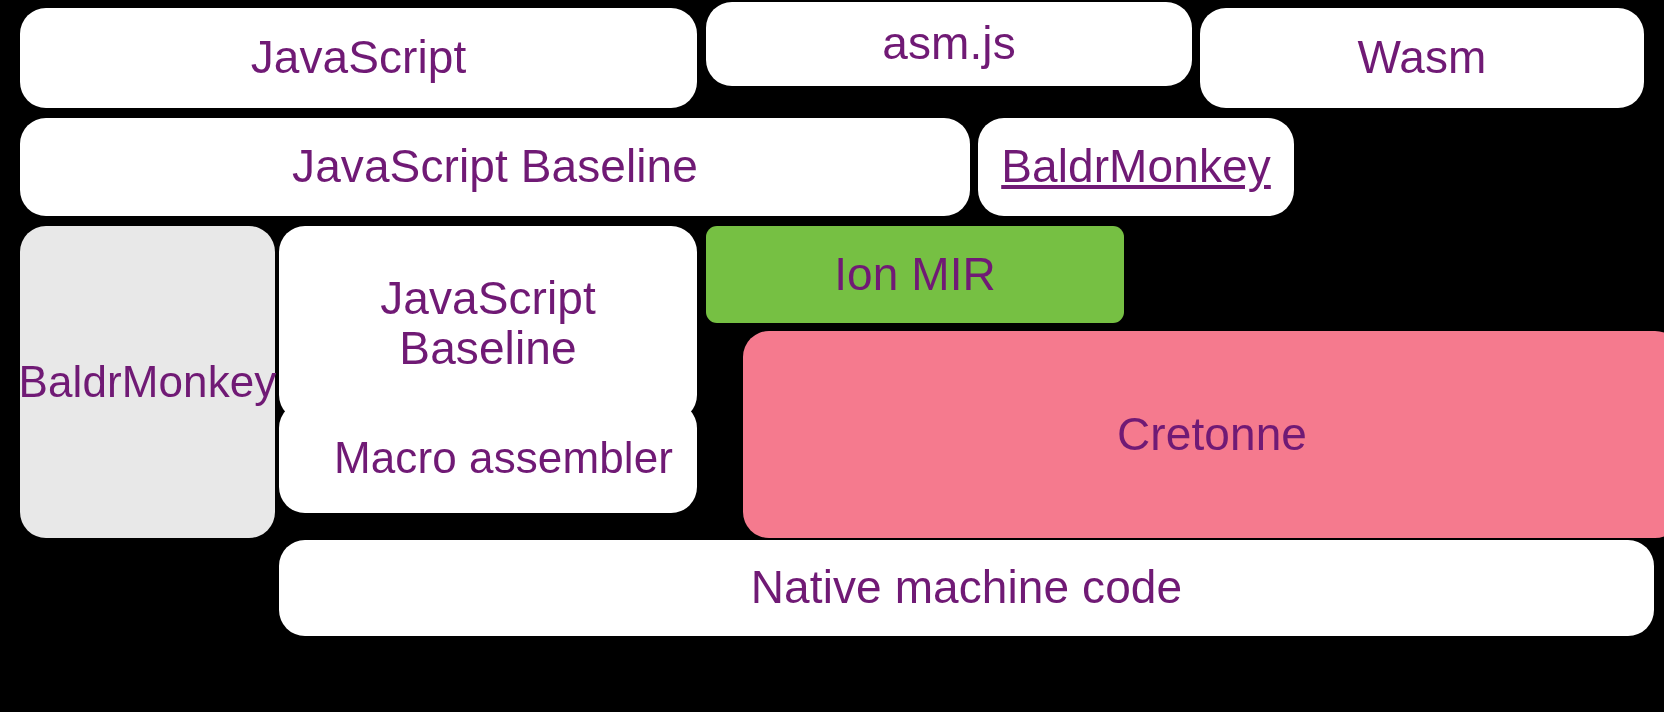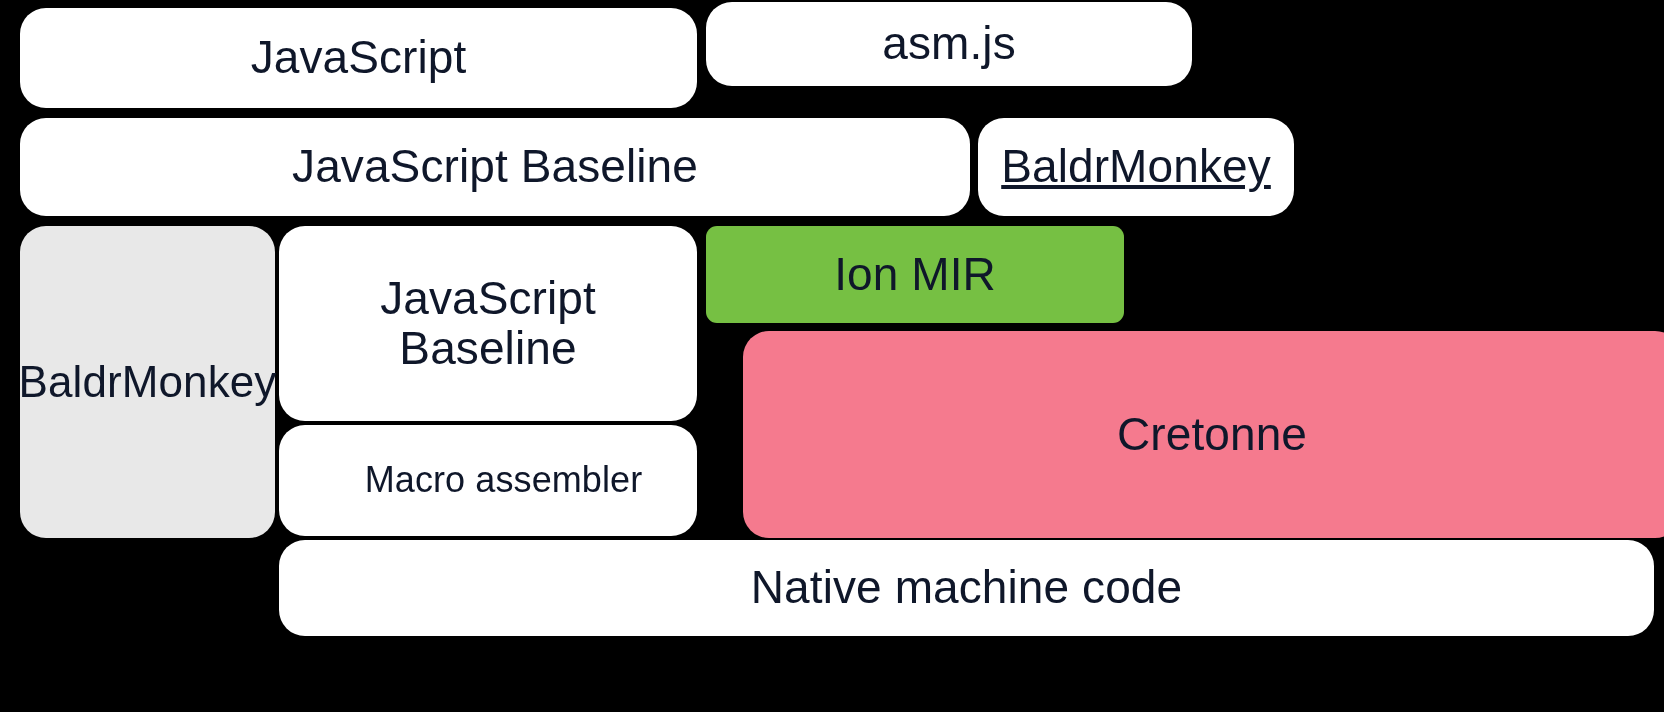--- a/index.html
+++ b/index.html
@@ -20,21 +20,21 @@
     background: #000000;
   }
   .box {
     position: absolute;
     box-sizing: border-box;
     display: flex;
     align-items: center;
     justify-content: center;
     text-align: center;
     border-radius: 26px;
-    color: #0f172a;
+    color: #701a75;
     font-size: 46px;
     line-height: 1.08;
     letter-spacing: 0.1px;
     white-space: pre-line;
     font-family: "Liberation Sans", sans-serif;
     user-select: none;
   }
   .fill-white  { background: #ffffff; }
   .fill-gray   { background: #e8e8e8; }
   .fill-green  { background: #76c043; border-radius: 11px; }
@@ -43,39 +43,42 @@
   
   #box-javascript      { left: 20px;   top: 8px;   width: 677px;  height: 100px; }
   #box-asmjs           { left: 706px;  top: 2px;   width: 486px;  height: 84px; }
   #box-wasm            { left: 1200px; top: 8px;   width: 444px;  height: 100px; }
   
   #box-js-bytecode     { left: 20px;   top: 118px; width: 950px;  height: 98px;  }
   #box-baldrmonkey     { left: 978px;  top: 118px; width: 316px;  height: 98px; text-decoration: underline;  }
   
   #box-interpreter     { left: 20px;   top: 226px; width: 255px;  height: 312px; font-size: 44px; }
   #box-js-baseline     { left: 279px;  top: 226px; width: 418px;  height: 195px; }
-  #box-macro-assembler { left: 279px;  top: 425px; width: 418px;  height: 111px; font-size: 36px; padding-left: 31px; }
+  #box-macro-assembler { left: 279px;  top: 402px; width: 418px;  height: 111px; font-size: 44px; padding-left: 31px; }
   #box-ion-mir         { left: 706px;  top: 226px; width: 418px;  height: 97px;  }
   #box-cretonne        { left: 706px;  top: 331px; width: 938px;  height: 207px; margin-left: 37px; }
   
   #box-native-code     { left: 279px;  top: 540px; width: 1375px; height: 96px;  }
 </style>
 </head>
 <body>
 
 <div id="diagram">
 
   <div class="box fill-white" id="box-javascript">
     <span>JavaScript</span>
   </div>
 
   <div class="box fill-white" id="box-asmjs">
     <span>asm.js</span>
   </div>
 
+  <div class="box fill-white" id="box-wasm">
+    <span>Wasm</span>
+  </div>
 
   <div class="box fill-white" id="box-js-bytecode">
     <span>JavaScript Baseline</span>
   </div>
 
   <div class="box fill-white" id="box-baldrmonkey">
     <span>BaldrMonkey</span>
   </div>
 
   <div class="box fill-gray" id="box-interpreter">

